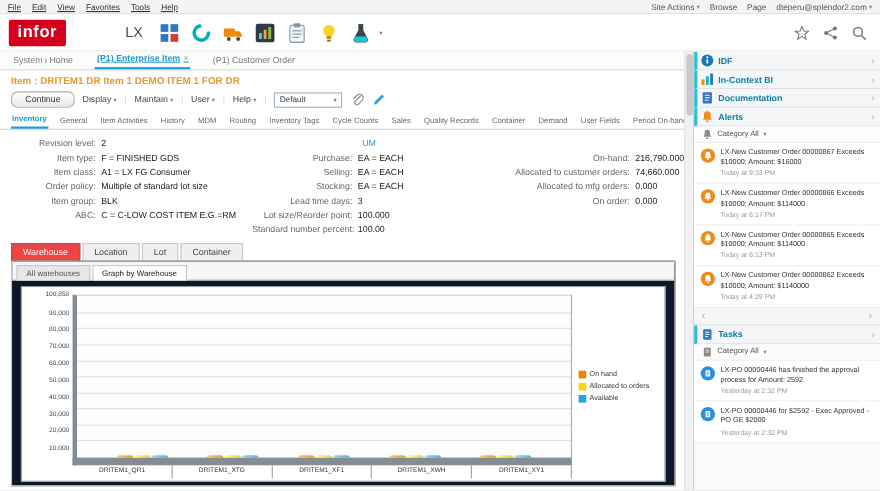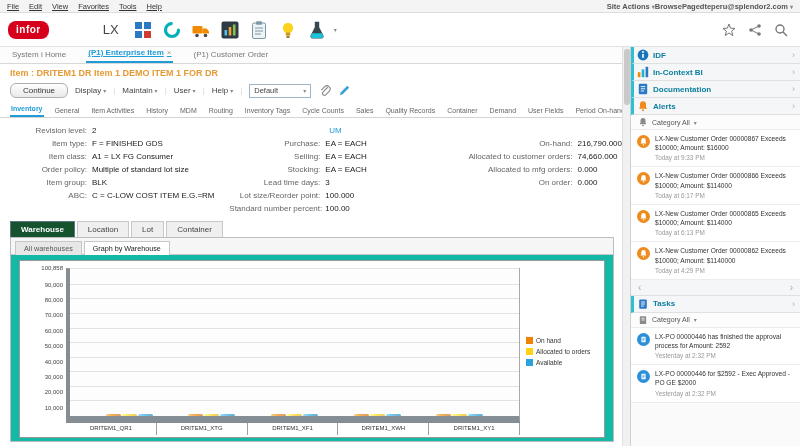--- a/index.html
+++ b/index.html
@@ -2,27 +2,27 @@
 <html><head>
 <meta charset="utf-8">
 <style>
   *{margin:0;padding:0;box-sizing:border-box;}
   body{font-family:"Liberation Sans",sans-serif;background:#9aa0a6;}
   .screen{width:800px;height:446px;background:#fff;position:relative;overflow:hidden;}
 
   
   .menubar{height:13px;background:#f4f4f4;border-bottom:1px solid #ddd;display:flex;align-items:center;padding:0 7px;font-size:7.5px;color:#333;}
   .mb-left{display:flex;gap:10px;text-decoration:underline;}
-  .mb-right{margin-left:auto;display:flex;align-items:flex-end;color:#555;font-weight:bold;}
+  .mb-right{margin-left:auto;display:flex;align-items:flex-end;gap:9px;color:#555;}
   .mb-item{display:flex;align-items:center;gap:2px;cursor:pointer;white-space:nowrap;}
   .caret{font-size:6px;color:#888;}
 
   
   .header{height:34px;display:flex;align-items:center;padding:0 8px;background:#fff;border-bottom:1px solid #e2e2e2;}
-  .logo{background:#d6001c;color:#fff;font-size:10px;font-weight:bold;padding:3px 8px 4px;border-radius:8px;letter-spacing:.5px;}
+  .logo{background:#d6001c;color:#fff;font-size:15px;font-weight:bold;padding:3px 8px 4px;border-radius:2px;letter-spacing:.5px;}
   .product{font-size:13px;color:#444;margin-left:54px;}
   .app-icons{display:flex;align-items:center;gap:9px;margin-left:14px;}
   .app-icon{width:20px;height:20px;display:inline-flex;cursor:pointer;}
   .app-icon svg,.hicon svg,.abar-icon svg,.sb-ico12 svg{width:100%;height:100%;}
   .hdr-right{margin-left:auto;display:flex;align-items:center;gap:12px;padding-right:4px;}
   .hicon{width:14px;height:14px;display:inline-flex;cursor:pointer;}
 
   
   .main-row{display:flex;height:399px;}
   .left-col{width:622px;display:flex;flex-direction:column;background:#fff;}
@@ -56,22 +56,22 @@
   .f-label{text-align:right;color:#666;padding-right:5px;flex:none;white-space:nowrap;}
   .f-col1 .f-label{width:82px;}
   .f-col2 .f-label{width:96px;}
   .f-col3 .f-label{width:118px;}
   .f-value{color:#1a1a1a;white-space:nowrap;}
   .um{color:#1e9cd7;margin-left:100px;font-size:8px;}
 
   
   .wh-tabs{display:flex;gap:2px;padding:2px 0 0 10px;align-items:flex-end;}
   .wh-tab{font-size:8px;padding:3px 10px;border:1px solid #c8c8c8;background:#efefef;color:#444;border-bottom:none;cursor:pointer;white-space:nowrap;}
-  .wh-tab.active{background:#14532d;color:#fff;border-color:#5f7282;font-weight:bold;}
-  .wh-panel{flex:1;margin:0 8px 4px 10px;border:1px solid #bdbdbd;display:flex;flex-direction:column;overflow:hidden;background:#14b8a6;}
+  .wh-tab.active{background:#ef4444;color:#fff;border-color:#5f7282;font-weight:normal;}
+  .wh-panel{flex:1;margin:0 8px 4px 10px;border:1px solid #bdbdbd;display:flex;flex-direction:column;overflow:hidden;background:#0f172a;}
   .view-tabs{display:flex;gap:2px;padding:2px 0 0 4px;background:#f6f6f6;border-bottom:1px solid #c8c8c8;}
   .view-tab{font-size:7.2px;padding:2px 8px;border:1px solid #c8c8c8;border-bottom:none;background:#e7e7e7;color:#555;position:relative;top:1px;cursor:pointer;white-space:nowrap;}
   .view-tab.active{background:#fff;color:#222;}
 
   
   .chart-wrap{flex:1;margin:5px 8px 3px;border:1px solid #999;display:flex;padding:7px 4px 2px 2px;overflow:hidden;background:#fff;}
   .chart-body{flex:1;display:flex;flex-direction:column;min-width:0;}
   .chart-top{flex:1;display:flex;}
   .y-axis{width:44px;position:relative;}
   .y-tick{position:absolute;right:3px;font-size:6px;color:#444;transform:translateY(50%);white-space:nowrap;}

